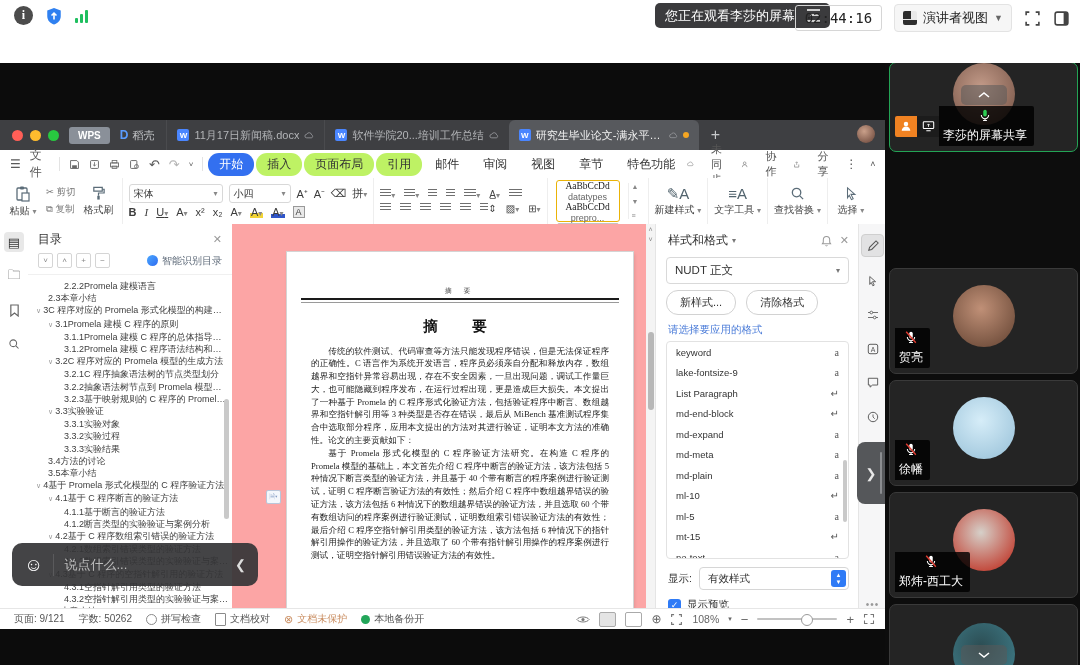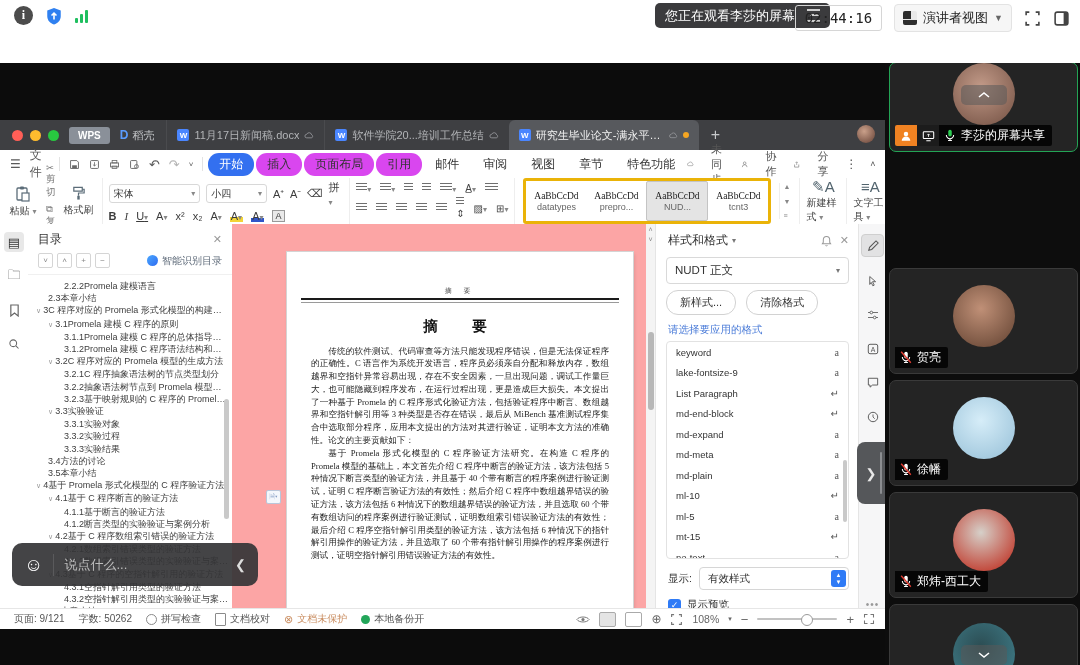--- a/index.html
+++ b/index.html
@@ -51,21 +51,21 @@
   .orangedot{width:6px;height:6px;border-radius:50%;background:#f5a623;flex:none;}
   .plus{color:#c6c8ca;font-size:16px;margin-left:12px;}
   .tab-avatar{position:absolute;right:10px;top:5px;width:18px;height:18px;border-radius:50%;
       background:radial-gradient(circle at 40% 35%,#caa08a,#7d584a 75%);}
   
   .menurow{position:absolute;left:0;top:30px;width:885px;height:28px;background:#fff;border-bottom:1px solid #ececec;
       display:flex;align-items:center;font-size:12px;color:#333;}
   .mr-ic{display:flex;align-items:center;gap:9px;color:#5a5a5a;}
   .mpill{padding:3px 11px;border-radius:11px;margin:0 1px;white-space:nowrap;}
   .mpill.active{background:#3370f0;color:#fff;}
-  .mpill.soft{background:#d946ef;}
+  .mpill.soft{background:#bef264;}
   .mr-right{margin-left:auto;display:flex;align-items:center;gap:13px;color:#555;font-size:11px;padding-right:12px;}
   .mr-right .grp{display:flex;align-items:center;gap:17px;}
   .vdiv{width:1px;height:14px;background:#e3e3e3;}
   
   .ribbon{position:absolute;left:0;top:58px;width:885px;height:46px;background:#fff;border-bottom:1px solid #e3e3e3;
       display:flex;align-items:stretch;font-size:10px;color:#444;}
   .rgroup{display:flex;align-items:center;padding:2px 6px;gap:6px;border-right:1px solid #eeeeee;}
   .bigbtn{display:flex;flex-direction:column;align-items:center;justify-content:center;gap:2px;min-width:34px;}
   .bigbtn .glyph{font-size:15px;color:#52646e;line-height:15px;}
   .minicol{display:flex;flex-direction:column;gap:4px;font-size:9.5px;color:#777;}
@@ -74,21 +74,21 @@
   .combo .caret, .tinycaret{font-size:8px;color:#888;}
   .fontrows{display:flex;flex-direction:column;gap:3px;justify-content:center;}
   .frow{display:flex;align-items:center;gap:6px;}
   .fmt{font-size:11px;color:#3c3c3c;}
   .fmt.b{font-weight:bold;} .fmt.i{font-style:italic;font-family:"Liberation Serif",serif;}
   .fmt.u{text-decoration:underline;}
   .hl{background:linear-gradient(#fff 60%,#f2d435 60%);padding:0 1px;}
   .fc{background:linear-gradient(#fff 68%,#2f55c9 68%);padding:0 1px;}
   .boxa{border:1px solid #999;padding:0 2px;font-size:9px;background:#e9e9e9;}
   .icon-lines{width:11px;height:9px;background:repeating-linear-gradient(to bottom,#6f6f6f 0 1px,transparent 1px 3px);display:inline-block;}
-  .gal{display:flex;align-items:center;gap:0;border:3px solid #eab308;border-radius:3px;height:40px;margin:0 2px;}
+  .gal{display:flex;align-items:center;gap:0;border:1px solid #eab308;border-radius:3px;height:40px;margin:0 2px;flex-direction:column;}
   .galcell{width:60px;height:38px;display:flex;flex-direction:column;align-items:center;justify-content:center;gap:1px;}
   .galcell .prev{font-family:"Liberation Serif",serif;font-size:9.5px;color:#222;}
   .galcell .nm{font-size:9px;color:#666;max-width:56px;overflow:hidden;text-overflow:ellipsis;white-space:nowrap;}
   .galcell.sel{background:#e4e4e4;border:1px solid #c4c4c4;border-radius:2px;}
   .galscroll{display:flex;flex-direction:column;justify-content:space-between;height:36px;padding:0 3px;color:#888;font-size:7px;border-left:1px solid #eee;}
   
   .leftrail{position:absolute;left:0;top:104px;width:28px;height:384px;background:#fff;border-right:1px solid #ececec;
       display:flex;flex-direction:column;align-items:center;padding-top:8px;gap:14px;color:#666;font-size:13px;}
   .railic{width:20px;height:20px;display:flex;align-items:center;justify-content:center;border-radius:4px;}
   .railic.sel{background:#e8e8e8;color:#333;}
@@ -177,21 +177,21 @@
   .chat .sep{width:1px;height:22px;background:#5a5a5c;}
   .chat .ph{color:#bdbdbd;font-size:13px;flex:1;}
   .chat .col{color:#ddd;font-size:13px;}
   
   .panel{position:absolute;left:885px;top:63px;width:195px;height:602px;background:#0d0d0d;overflow:hidden;}
   .tile{position:absolute;left:4px;width:187px;height:104px;background:#242424;border:1px solid #3a3a3a;border-radius:7px;overflow:hidden;}
   .tile.sharing{border:1.5px solid #23a455;}
   .pav{position:absolute;left:50%;transform:translateX(-50%);width:62px;height:62px;border-radius:50%;}
   .pchip{position:absolute;left:5px;bottom:5px;display:flex;align-items:center;gap:0;}
   .chipmain{background:rgba(0,0,0,.82);color:#fff;font-size:12px;display:flex;align-items:center;gap:4px;
-      padding:2px 7px 2px 4px;border-radius:0 2px 2px 0;white-space:nowrap;}
+      padding:2px 7px 2px 4px;border-radius:0 2px 2px 0;white-space:nowrap;flex-direction:column;}
   .chipbox{width:22px;height:21px;display:flex;align-items:center;justify-content:center;flex:none;}
   .chipbox.orange{background:#f08222;border-radius:2px 0 0 2px;}
   .chipbox.dark{background:#1c1c1c;}
   .scrollhint{position:absolute;left:50%;transform:translateX(-50%);width:46px;height:20px;border-radius:5px;
       background:rgba(90,90,90,.55);display:flex;align-items:center;justify-content:center;}
   svg.mic{display:block;}
 </style>
 </head>
 <body>
 

